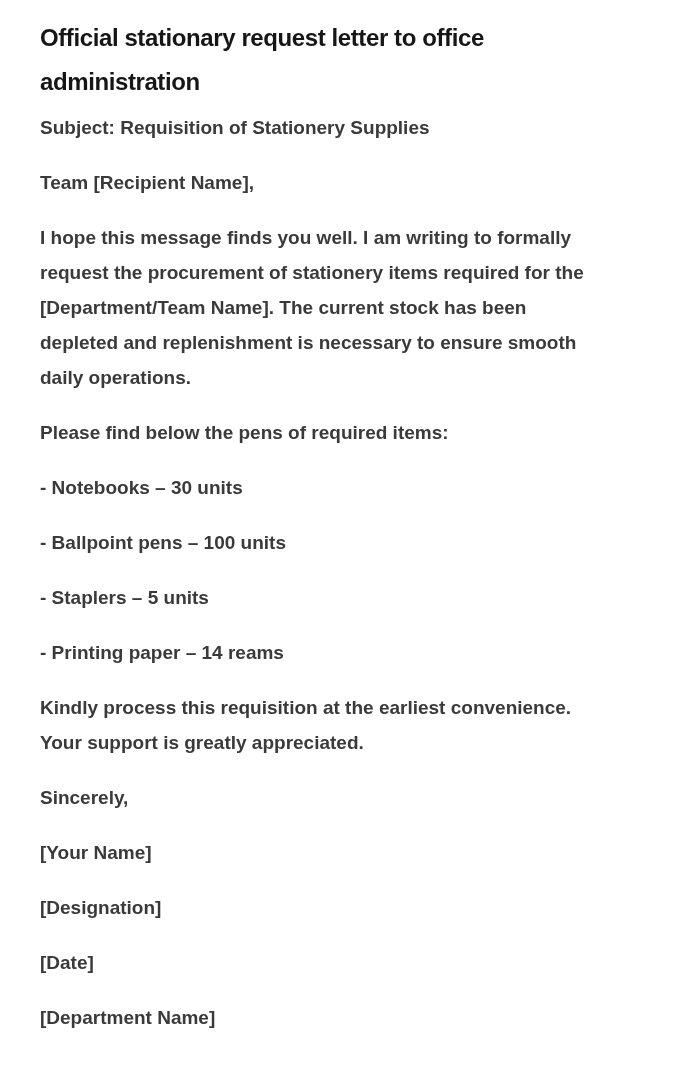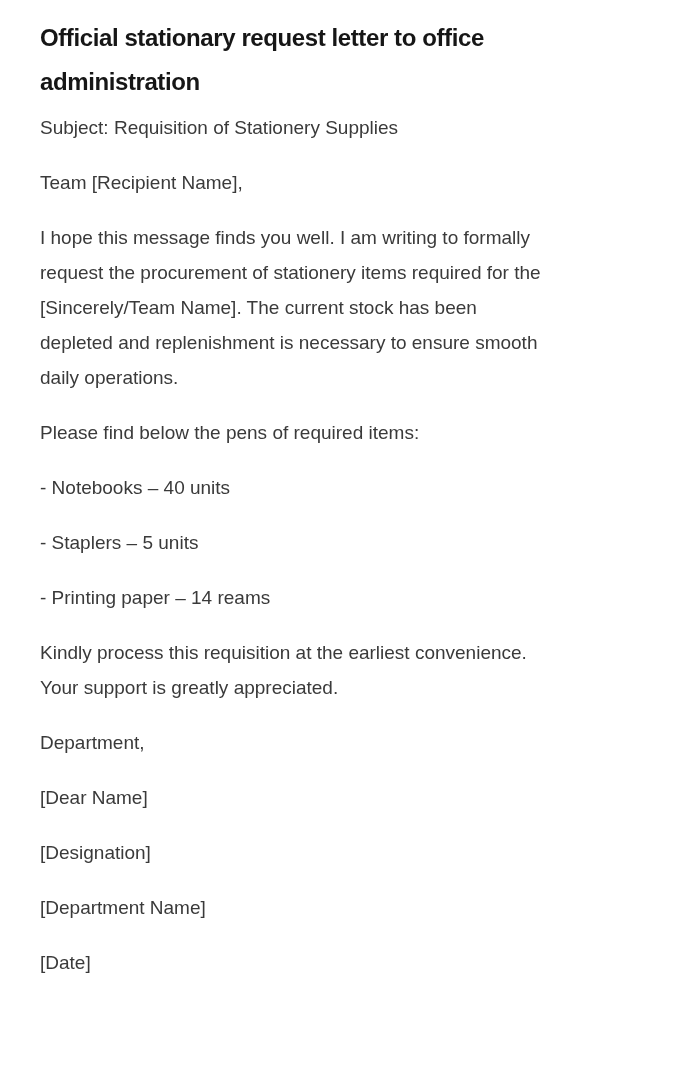--- a/index.html
+++ b/index.html
@@ -26,56 +26,57 @@
     line-height: 44px;
     font-weight: 700;
     letter-spacing: -0.4px;
     color: #161616;
     white-space: pre-line;
   }
   p.doc-line {
     margin: 0 0 20px 0;
     font-size: 19px;
     line-height: 35px;
-    font-weight: 400;
+    font-weight: 700;
     color: #3a3a3a;
     white-space: pre-line;
   }
 </style>
 </head>
 <body>
 
 <div class="page">
   <h1 class="doc-title">Official stationary request letter to office
 administration</h1>
 
   <p class="doc-line">Subject: Requisition of Stationery Supplies</p>
 
   <p class="doc-line">Team [Recipient Name],</p>
 
   <p class="doc-line">I hope this message finds you well. I am writing to formally
 request the procurement of stationery items required for the
-[Sincerely/Team Name]. The current stock has been
+[Department/Team Name]. The current stock has been
 depleted and replenishment is necessary to ensure smooth
 daily operations.</p>
 
   <p class="doc-line">Please find below the pens of required items:</p>
 
-  <p class="doc-line">- Notebooks – 40 units</p>
+  <p class="doc-line">- Notebooks – 30 units</p>
 
+  <p class="doc-line">- Ballpoint pens – 100 units</p>
 
   <p class="doc-line">- Staplers – 5 units</p>
 
   <p class="doc-line">- Printing paper – 14 reams</p>
 
   <p class="doc-line">Kindly process this requisition at the earliest convenience.
 Your support is greatly appreciated.</p>
 
-  <p class="doc-line">Department,</p>
+  <p class="doc-line">Sincerely,</p>
 
-  <p class="doc-line">[Dear Name]</p>
+  <p class="doc-line">[Your Name]</p>
 
   <p class="doc-line">[Designation]</p>
 
+  <p class="doc-line">[Date]</p>
+
   <p class="doc-line">[Department Name]</p>
-
-  <p class="doc-line">[Date]</p>
 </div>
 
 </body></html>

